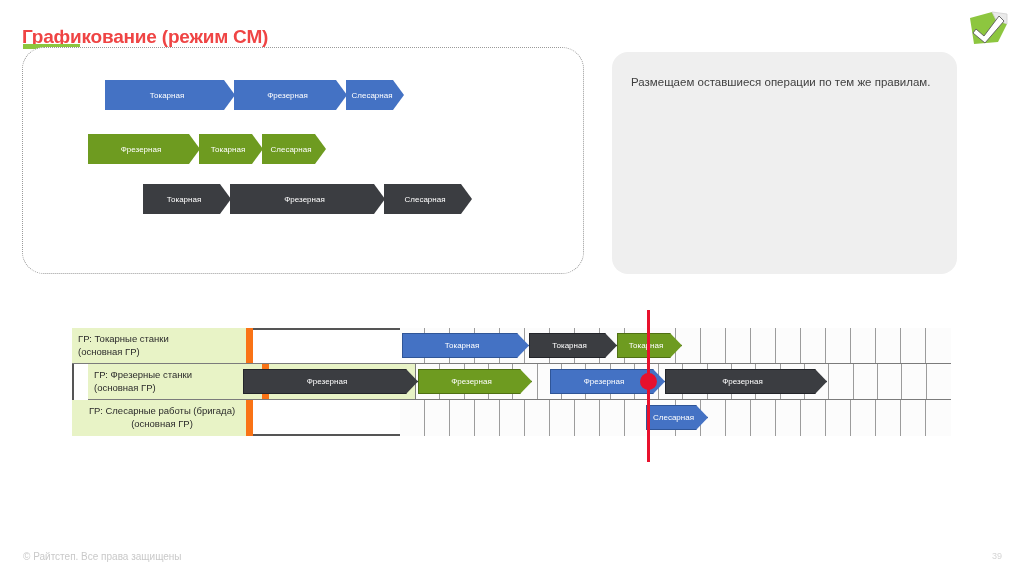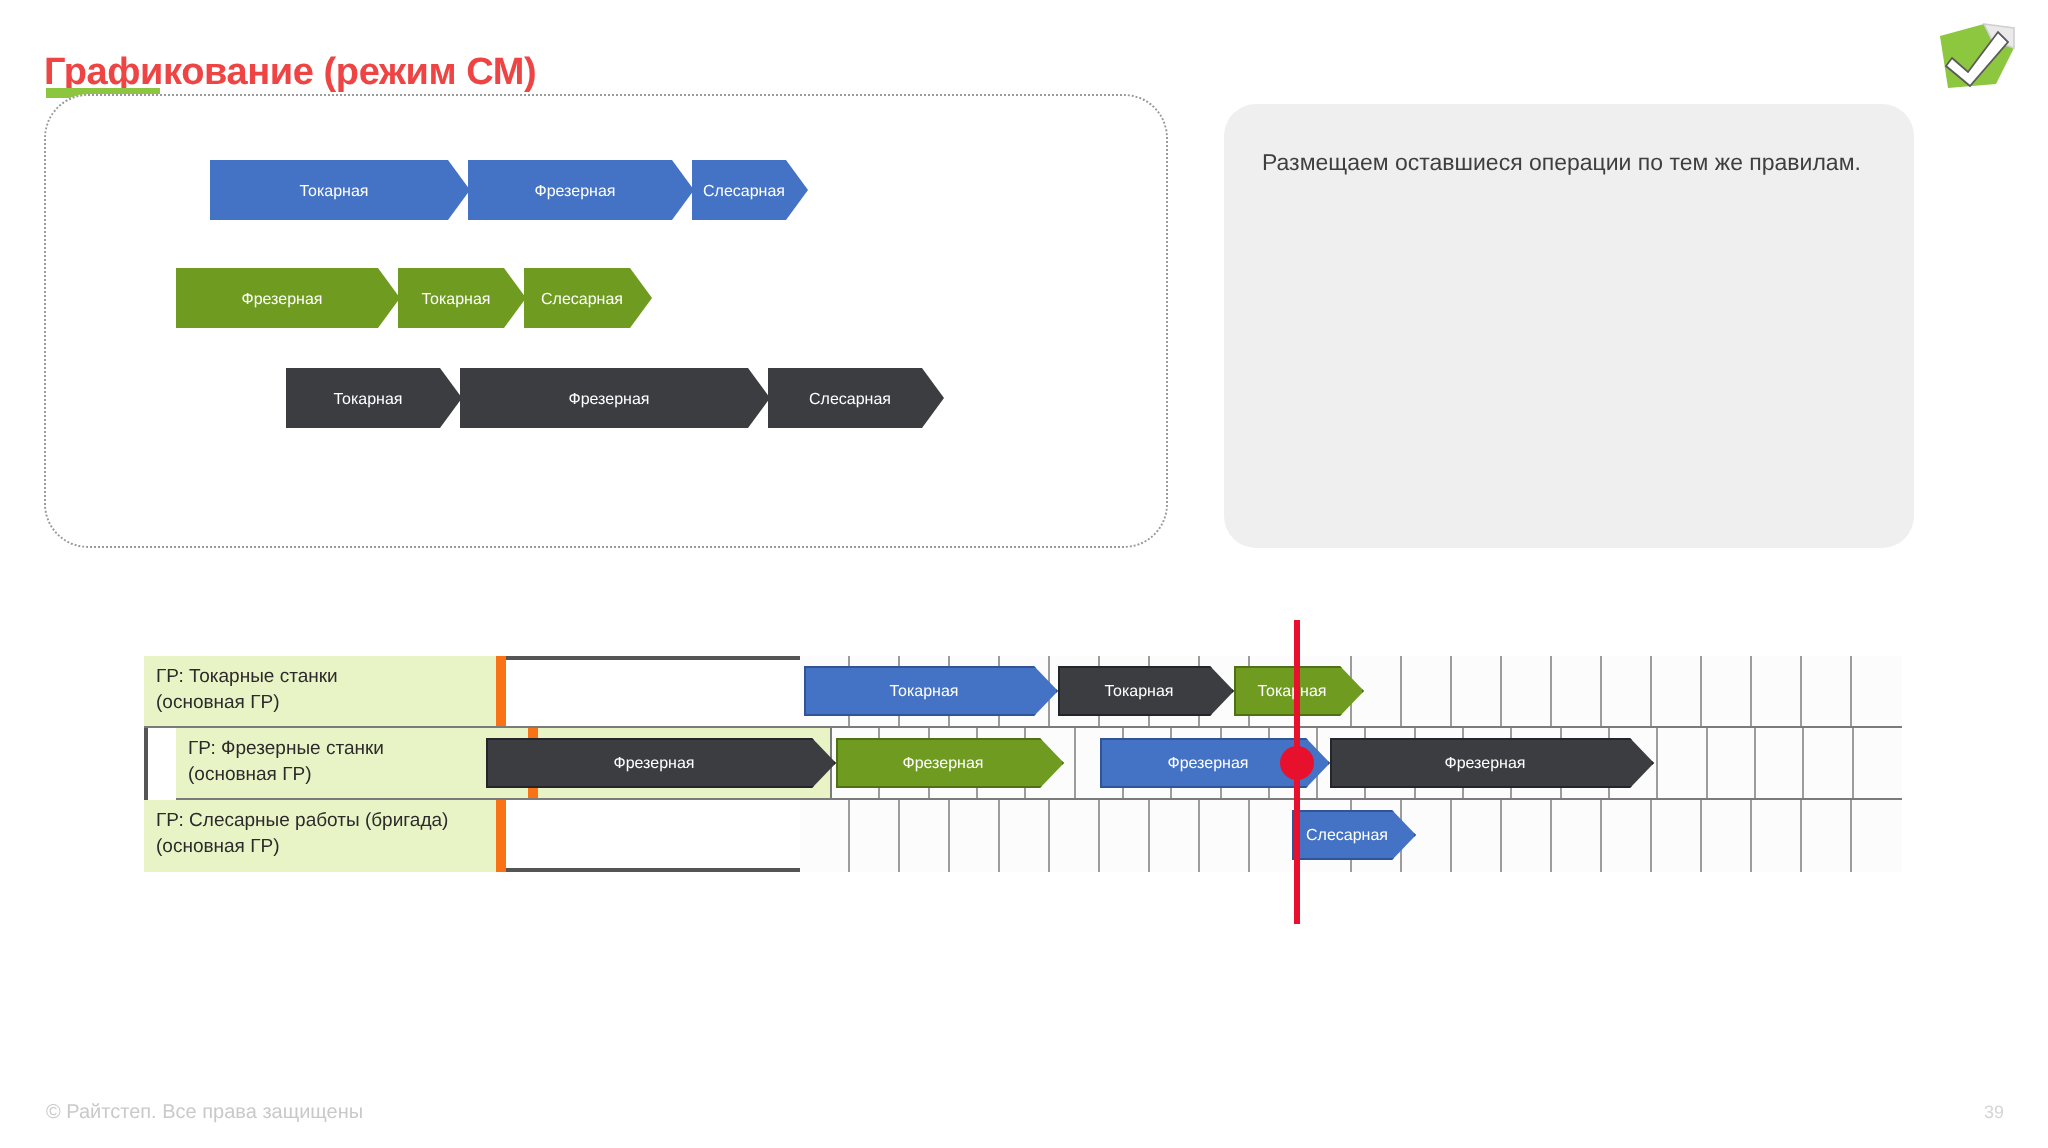--- a/index.html
+++ b/index.html
@@ -68,21 +68,21 @@
   #gantt-grid { position:absolute; inset:0; border:2px solid #555; }
 
   .g-row {
     position:absolute; left:0; right:0; height:36px;
     border-bottom:1px solid #7b7b7b;
   }
   .g-row.last { border-bottom:none; }
 
   .g-label {
     position:absolute; top:0; height:100%;
-    background:#E8F3C6; border-right:5px solid #f97316;
+    background:#E8F3C6; border-right:7px solid #f97316;
     font-size:9.5px; color:#2b2b2b; line-height:1.35;
     padding:5px 0 0 6px; overflow:hidden;
   }
   .g-label.c1 { left:0; width:181px; }
   .g-label.c2 { left:181px; width:147px; border-right:1px solid #7b7b7b; }
 
   .cells { position:absolute; left:328px; top:0; right:0; height:100%; display:flex; }
   .cell { width:25.06px; height:100%; border-right:1px solid #9c9c9c; background:#fcfcfc; }
   .cell:last-child { border-right:none; }
 
@@ -252,21 +252,21 @@
       <div class="bar green" style="left: 330px; width: 114px;">
         <span>Фрезерная</span>
       </div>
       <div class="bar blue" style="left: 462px; width: 115px;">
         <span>Фрезерная</span>
       </div>
       <div class="bar dark" style="left: 577px; width: 162px;">
         <span>Фрезерная</span>
       </div>
     </div>
-    <div class="g-row last" style="top: 72px;">
+    <div class="g-row last" style="top: 72px; text-align: center;">
       <div class="g-label c1">
         <div>ГР: Слесарные работы (бригада)</div>
         <div>(основная ГР)</div>
       </div>
       <div class="cells">
         <div class="cell"></div>
         <div class="cell"></div>
         <div class="cell"></div>
         <div class="cell"></div>
         <div class="cell"></div>

